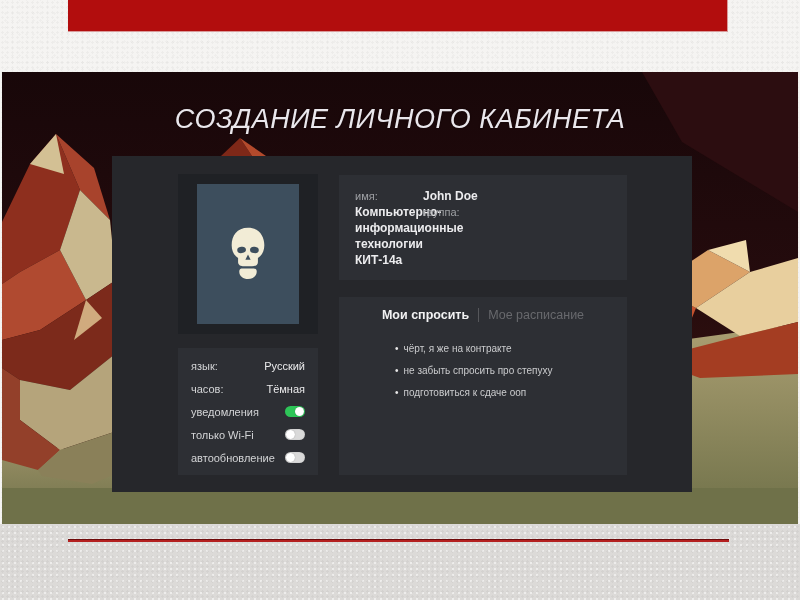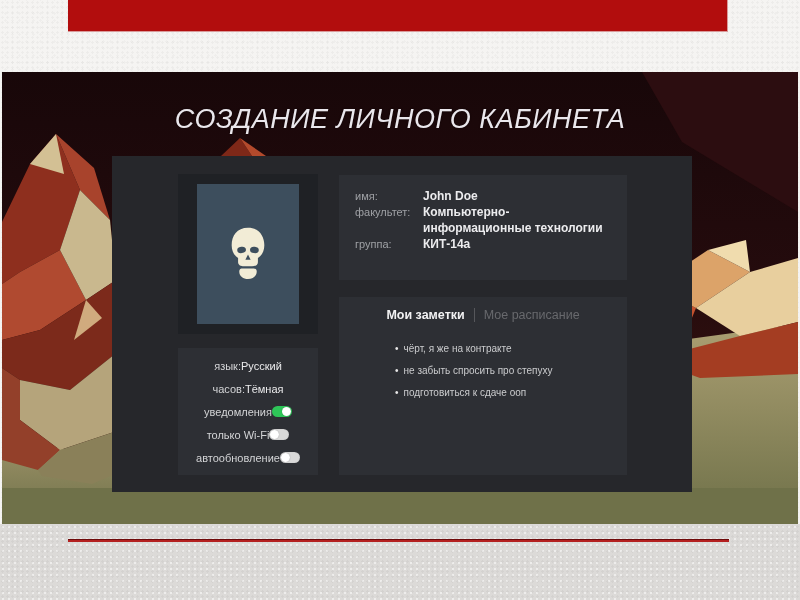--- a/index.html
+++ b/index.html
@@ -56,21 +56,21 @@
   }
   .avatar {
     position:absolute; left:19px; top:10px; width:102px; height:140px;
     background:#3d4e5d; display:flex; align-items:center; justify-content:center;
   }
   .avatar svg { width:42px; height:60px; }
 
   .settings { left:66px; top:192px; width:140px; height:127px;
     display:flex; flex-direction:column; justify-content:center;
     gap:10px; padding:0 13px; }
-  .settings-row { display:flex; align-items:center; justify-content:center; height:13px; }
+  .settings-row { display:flex; align-items:center; justify-content:space-between; height:13px; }
   .settings-label { font-size:11px; color:#d3d4d6; }
   .settings-value { font-size:11px; color:#ebebec; }
 
   .toggle {
     position:relative; width:20px; height:11px; border-radius:6px;
     flex:0 0 auto;
   }
   .toggle .knob {
     position:absolute; top:1px; width:9px; height:9px; border-radius:50%;
     background:#ffffff; box-shadow:0 0 1px rgba(0,0,0,0.4);
@@ -197,29 +197,28 @@
         <span class="settings-label">автообновление</span>
         <div class="toggle off">
             <div class="knob"></div>
           </div>
       </div>
     </div>
 
     <div class="subpanel info">
       <span class="info-label">имя:</span>
       <span class="info-value">John Doe</span>
-      <span class="info-label">факультет:</span>
       <span class="info-value">Компьютерно-информационные технологии</span>
       <span class="info-label">группа:</span>
       <span class="info-value">КИТ-14а</span>
     </div>
 
     <div class="subpanel notes">
       <div class="notes-tabs">
-        <span class="tab-active">Мои заметки</span>
+        <span class="tab-active">Мои спросить</span>
         <span class="tab-sep"></span>
         <span class="tab-inactive">Мое расписание</span>
       </div>
       <ul class="notes-list">
         <li class="notes-item"><span class="bullet">•</span><span>чёрт, я же на контракте</span></li>
         <li class="notes-item"><span class="bullet">•</span><span>не забыть спросить про степуху</span></li>
         <li class="notes-item"><span class="bullet">•</span><span>подготовиться к сдаче ооп</span></li>
       </ul>
     </div>
 

